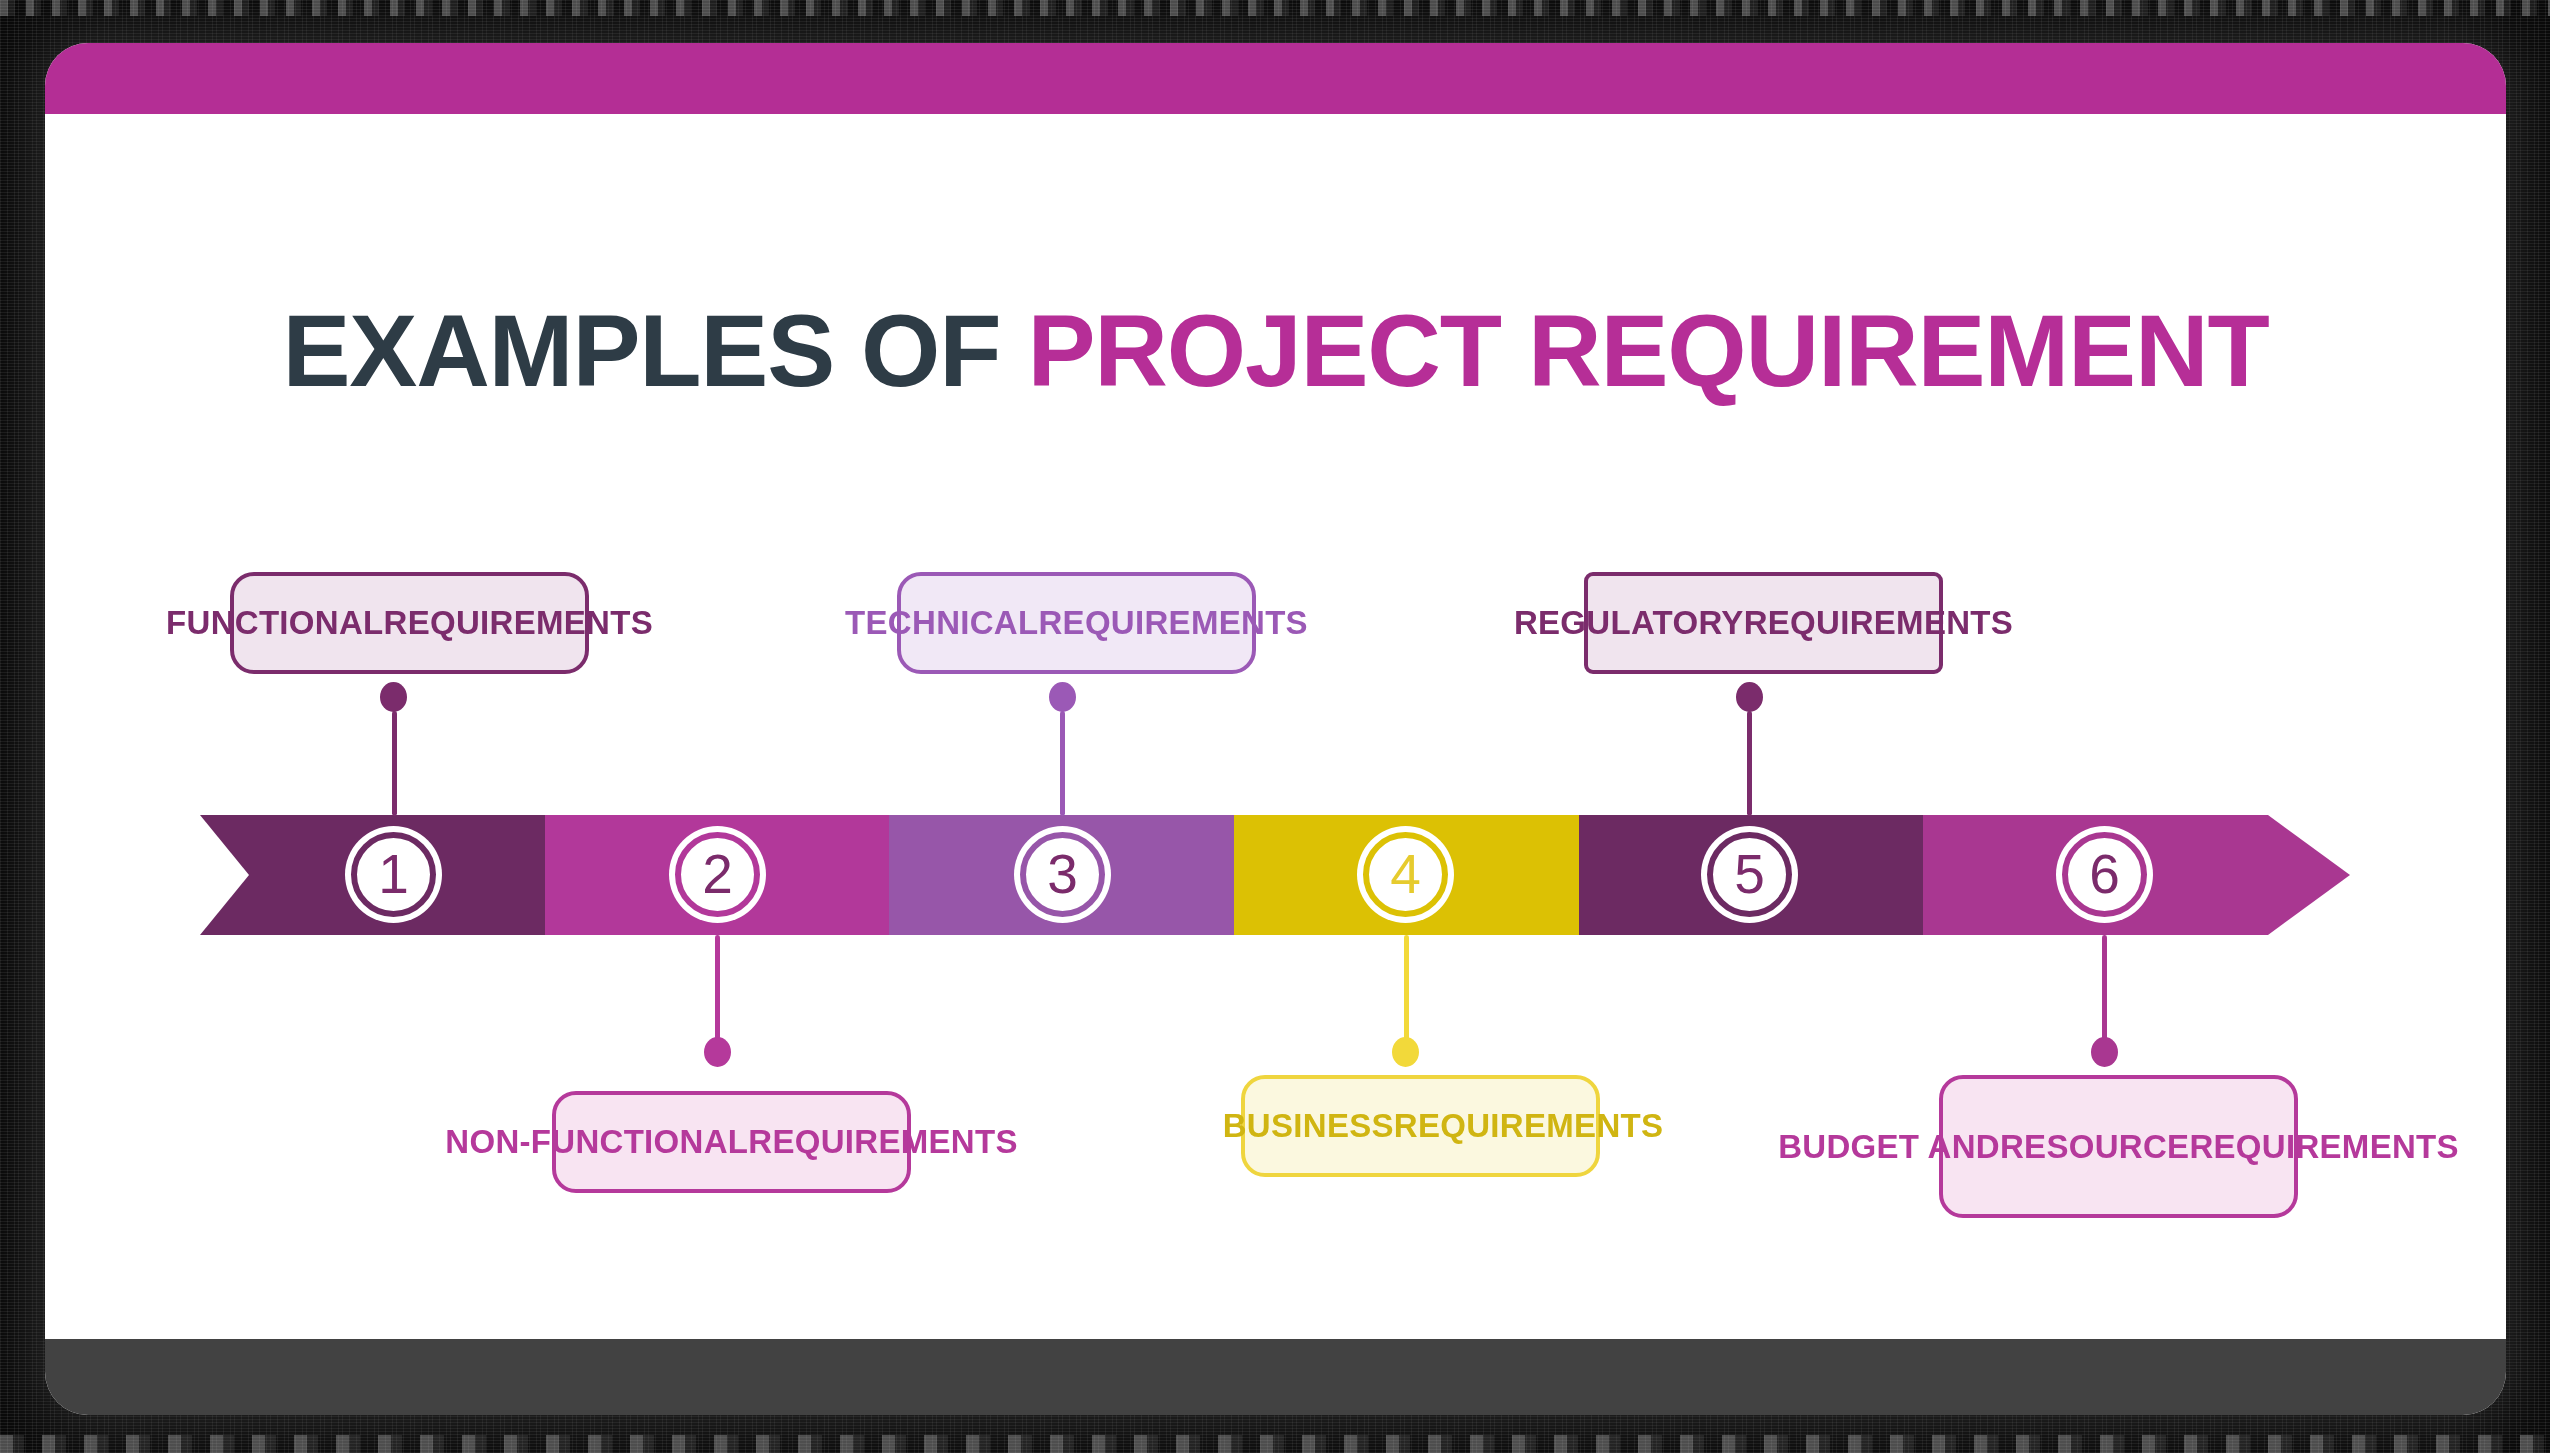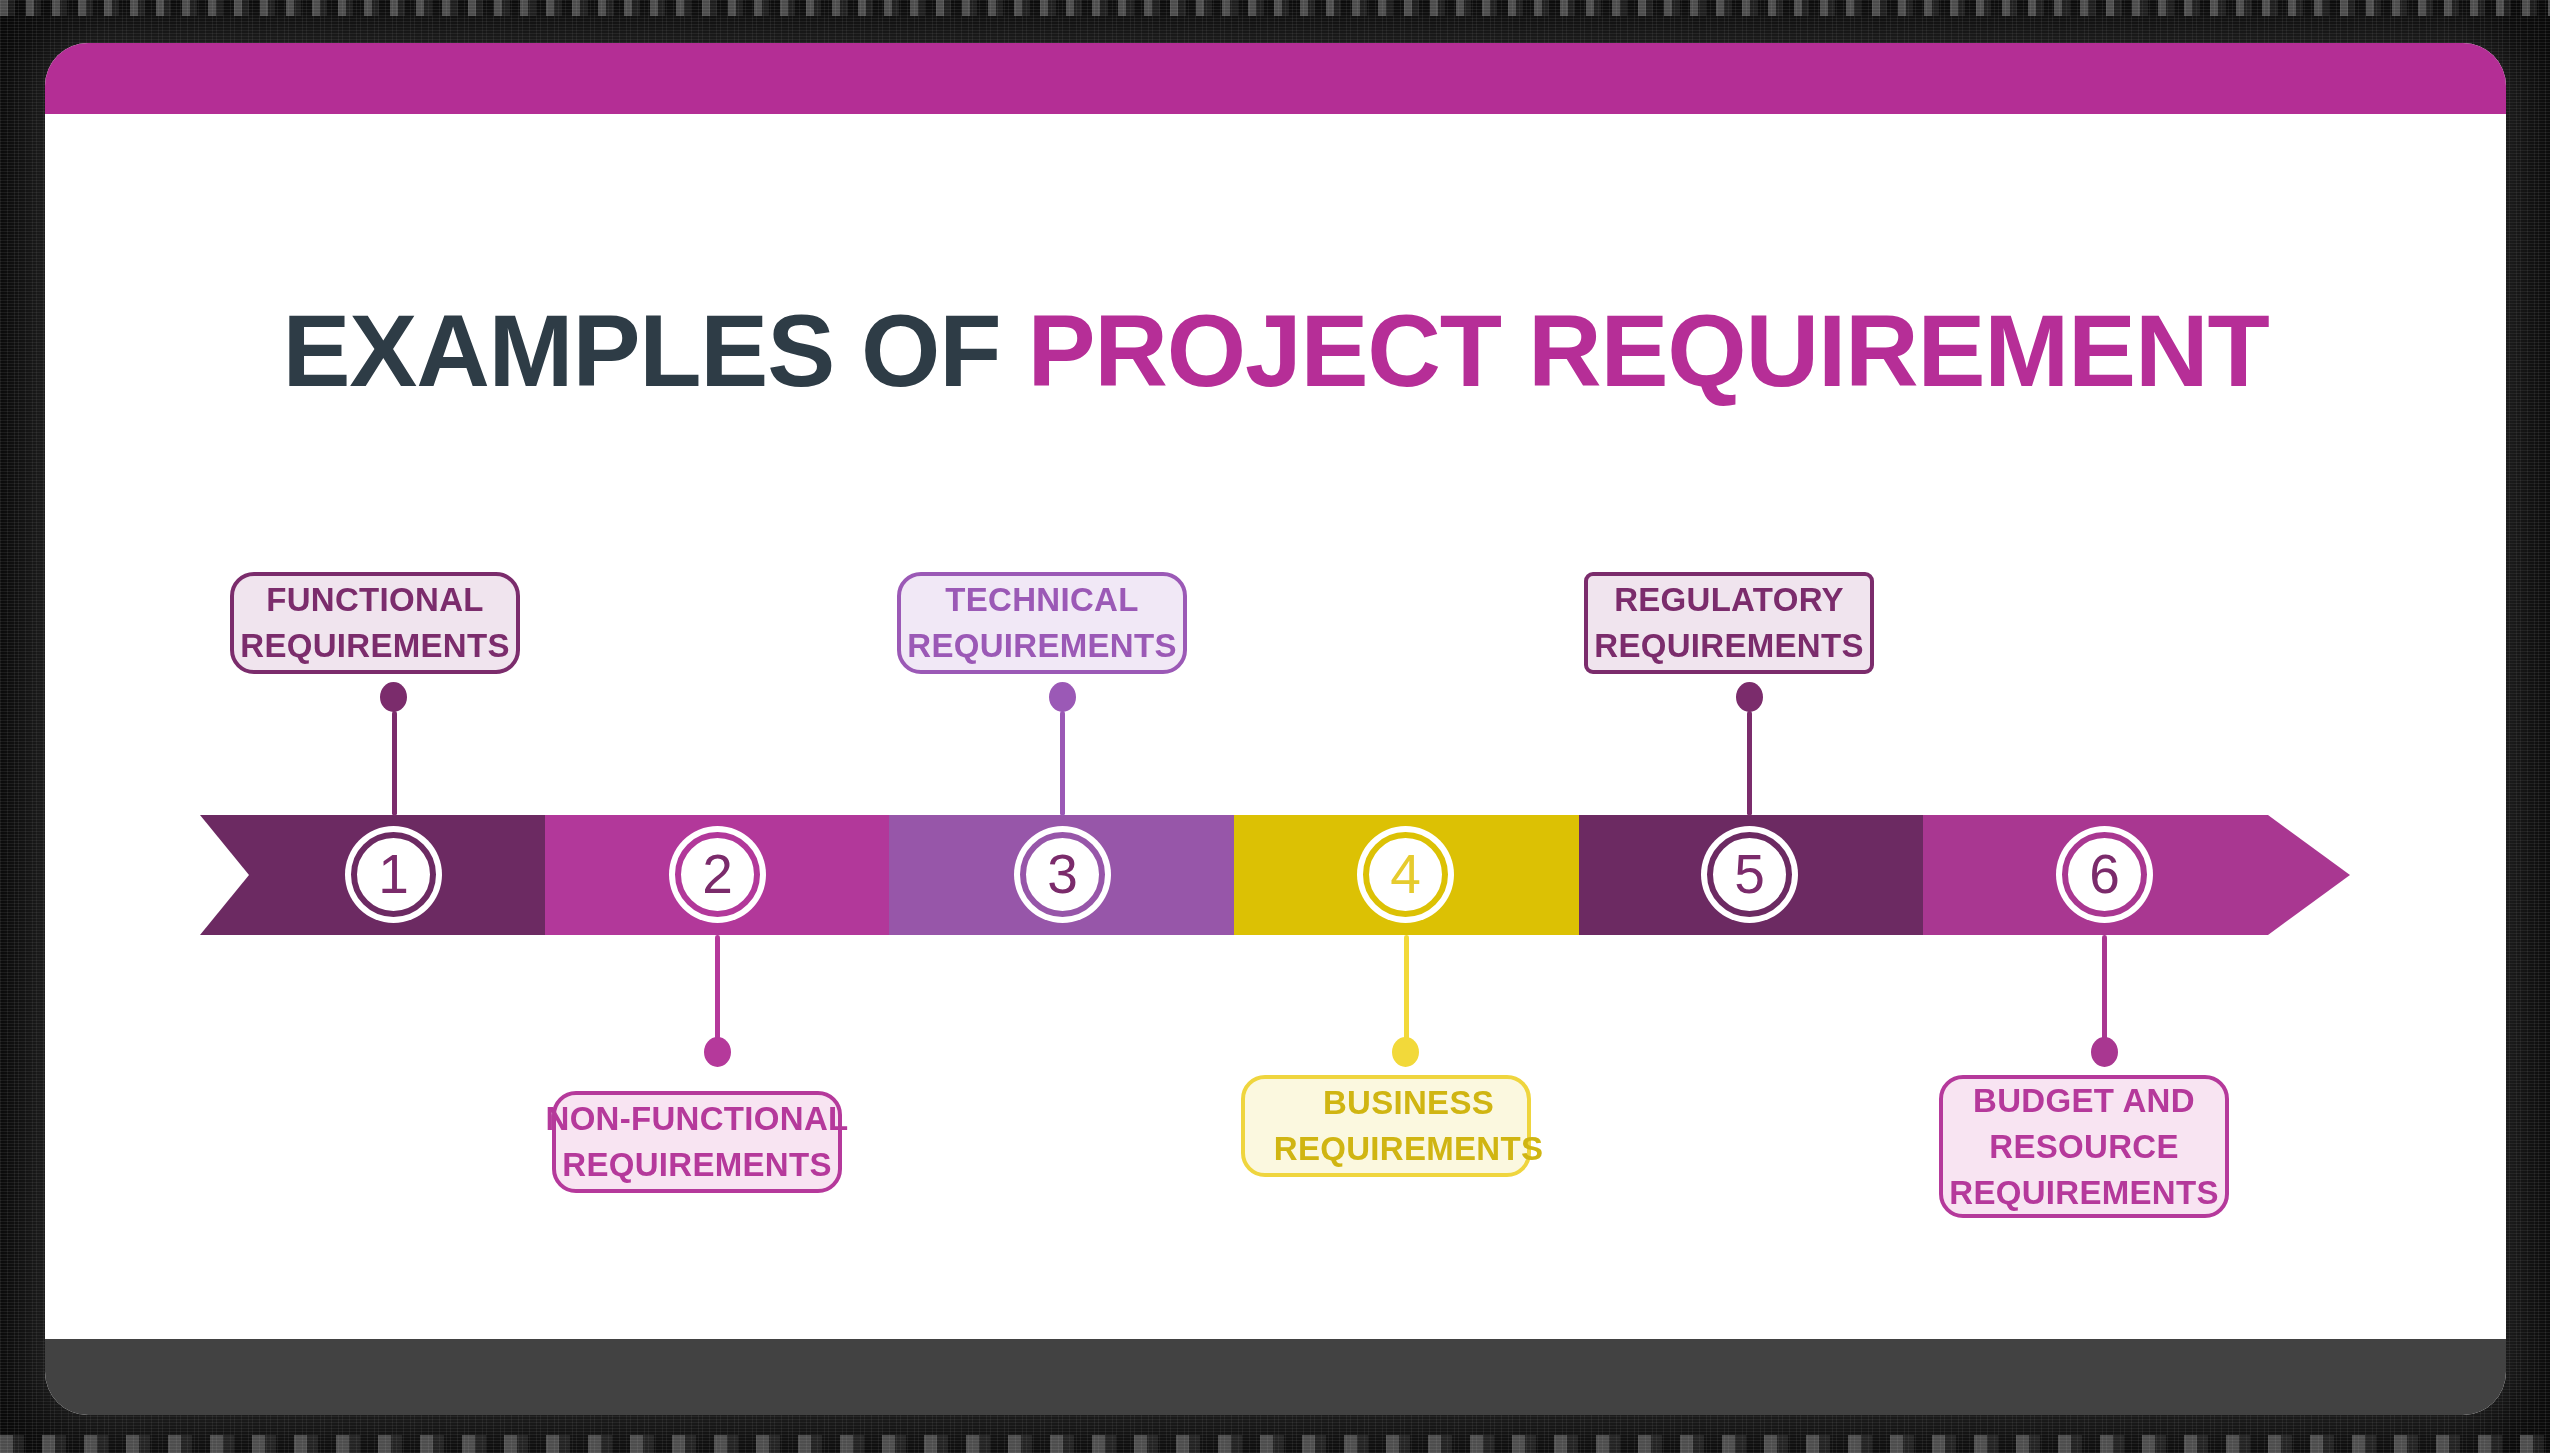--- a/index.html
+++ b/index.html
@@ -112,26 +112,26 @@
   }
   .connector-dot {
     position: absolute; width: 27px; height: 30px;
     border-radius: 50%;
     background: var(--dot);
   }
 
   
   .label-box {
     position: absolute;
-    width: 290px;
+    width: 359px;
     box-sizing: border-box;
     background: var(--fill);
     border: 4.2px solid var(--bord);
     border-radius: 24px;
-    display: flex; flex-direction: column;
+    display: flex; flex-direction: row;
     align-items: center; justify-content: center;
     text-align: center;
   }
   .label-box.h2 { height: 102px; }
   .label-box.h3 { height: 143px; justify-content: center; }
   .lbl {
     display: block;
     font-size: 33px; font-weight: 700; line-height: 46px;
     color: var(--txt);
     letter-spacing: 0.3px;

